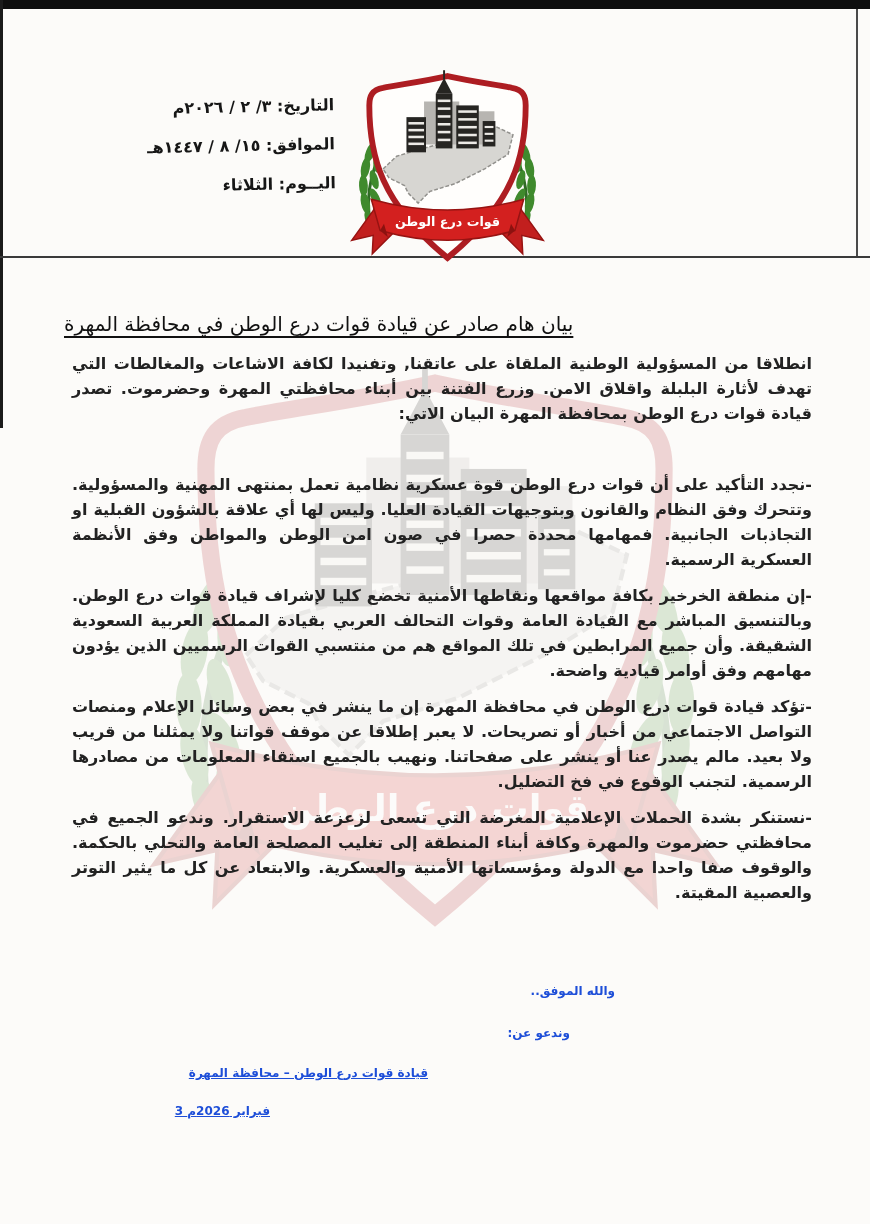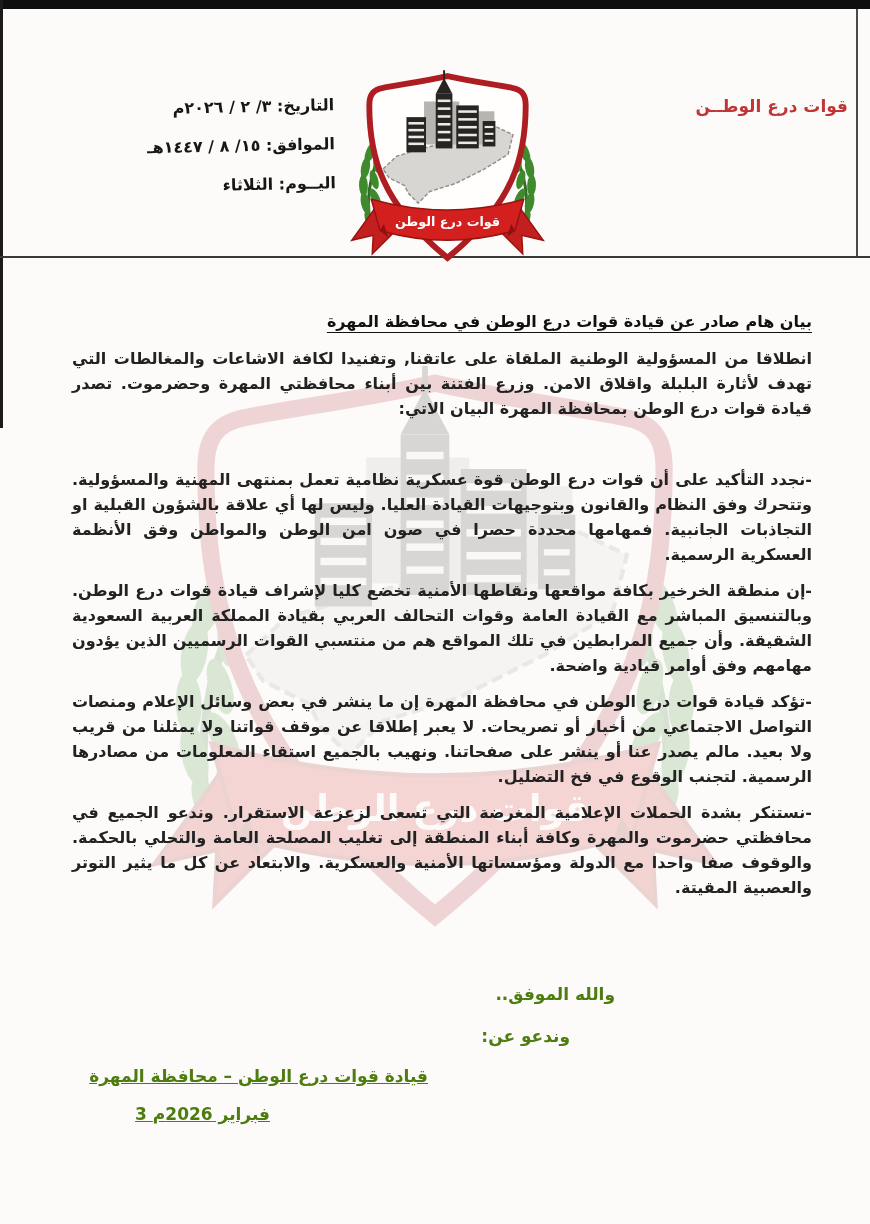--- a/index.html
+++ b/index.html
@@ -29,48 +29,47 @@
   .logo-box svg{width:100%;height:100%;}
   
   .watermark{position:absolute;top:360px;left:120px;width:630px;height:573px;opacity:.17;z-index:0;}
   .watermark svg{width:100%;height:100%;}
   
   .doc-body{
     position:absolute;top:312px;left:64px;right:58px;z-index:1;
     direction:rtl;
   }
   .doc-title{
-    text-align:right;font-weight:bold;font-size:16px;color:#111;
+    text-align:left;font-weight:normal;font-size:20px;color:#111;
     text-decoration:underline;text-underline-offset:5px;
     margin:0 0 15px 0;
   }
   .para{
     font-weight:bold;font-size:16px;line-height:25px;color:#222;
     text-align:justify;margin:0 0 11px 8px;
   }
   .para.big-gap{margin-bottom:46px;}
   
-  .foot{position:absolute;z-index:1;direction:rtl;font-weight:bold;font-size:17px;color:#4d7c0f;white-space:nowrap;}
+  .foot{position:absolute;z-index:1;direction:rtl;font-weight:bold;font-size:12px;color:#1d4ed8;white-space:nowrap;}
   .foot.blessing{top:984px;right:255px;}
   .foot.issued-label{top:1026px;right:300px;}
   .foot.issuer{top:1066px;right:442px;text-decoration:underline;}
   .foot.date-g{top:1104px;right:600px;direction:ltr;text-decoration:underline;}
 </style>
 </head>
 <body>
 
 <div class="page">
 
   <div class="scan-top"></div>
   <div class="scan-left"></div>
   <div class="scan-right"></div>
   <div class="header-divider"></div>
 
   <div class="org-block">
-    <div>قوات درع الوطــن</div>
   </div>
 
   <div class="dates-block">
     <div>التاريخ: ٣/ ٢ / ٢٠٢٦م</div>
     <div>الموافق: ١٥/ ٨ / ١٤٤٧هـ</div>
     <div>اليــوم: الثلاثاء</div>
   </div>
 
   <div class="logo-box">
     <svg viewBox="0 0 220 200">

